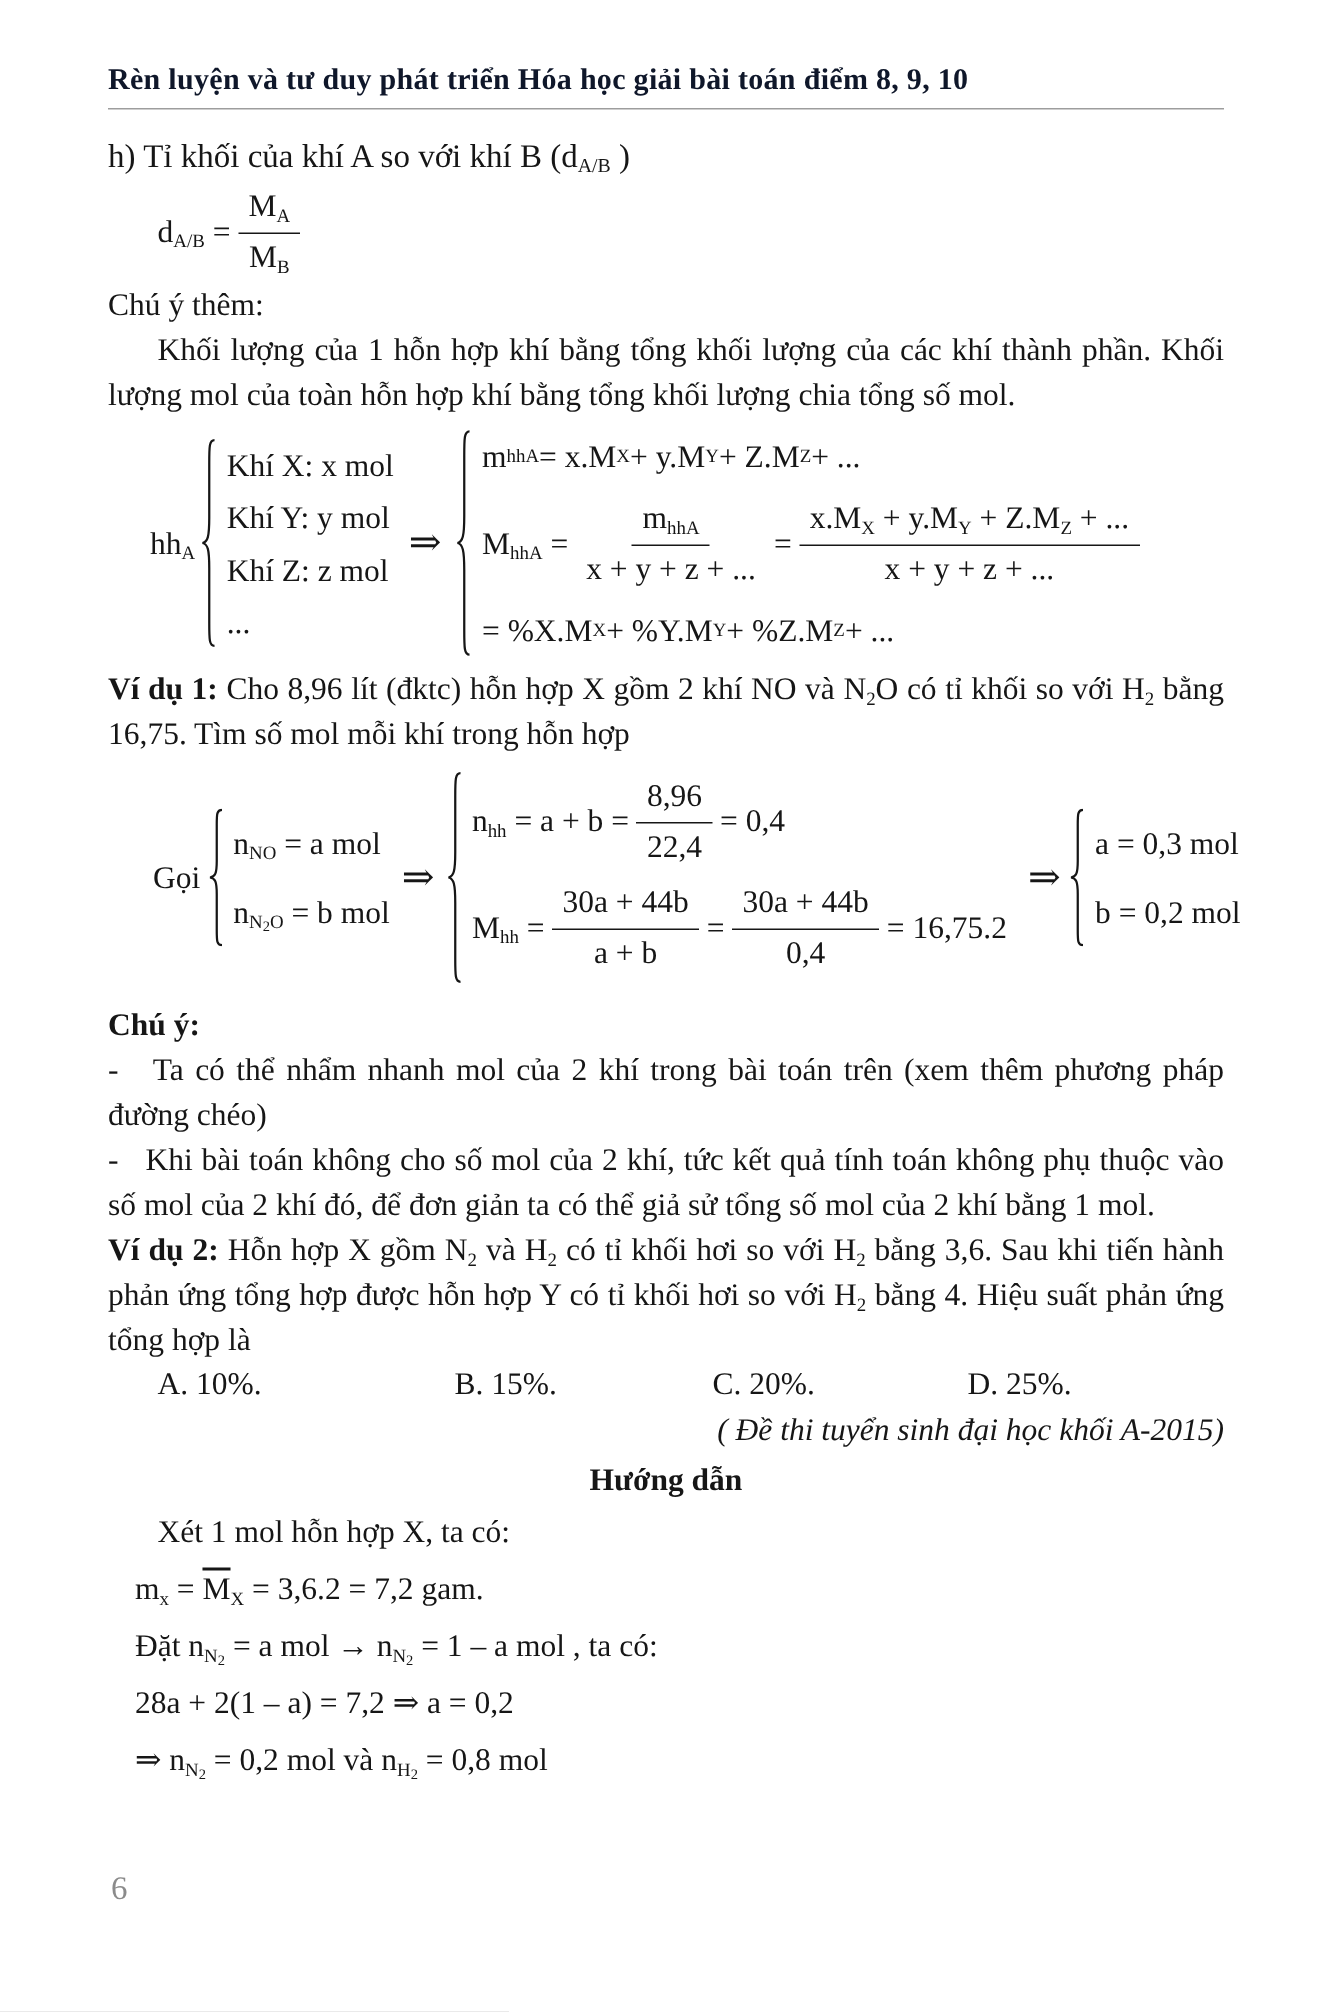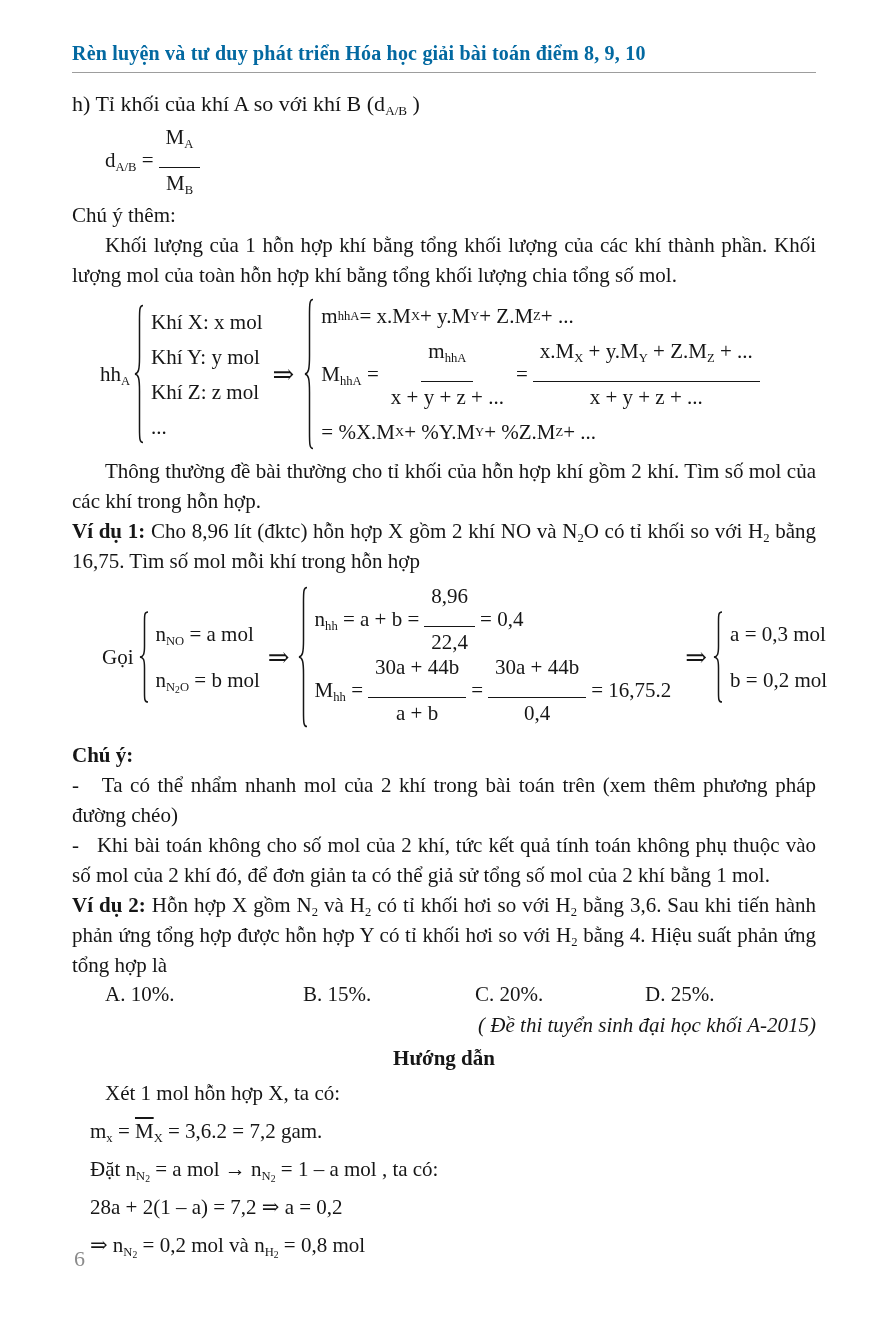--- a/index.html
+++ b/index.html
@@ -1,37 +1,37 @@
 <!DOCTYPE html>
 <html><head>
 <meta charset="utf-8">
 <style>
   html,body{margin:0;padding:0;background:#d9d9d9;}
   .page{position:relative;width:884px;height:1341px;background:#ffffff;
         font-family:"Liberation Serif","DejaVu Serif",serif;color:#161616;overflow:hidden;}
   .content{position:absolute;left:72px;top:42px;width:744px;}
 
-  .doc-header{color:#0369a1;font-weight:bold;font-size:20px;letter-spacing:.2px;
+  .doc-header{color:#0f172a;font-weight:bold;font-size:20px;letter-spacing:.2px;
               padding-bottom:7px;border-bottom:1.6px solid #9d9d9d;margin-bottom:16px;}
 
   p{margin:0;font-size:21px;line-height:30px;}
   .just{text-align:justify;}
   .ind{text-indent:33px;}
   .b{font-weight:bold;}
   .it{font-style:italic;}
 
   sub{font-size:0.60em;line-height:0;vertical-align:-0.30em;}
   sub.s2{font-size:0.46em;vertical-align:-0.62em;}
   .ov{text-decoration:overline;}
 
   .mrow{display:flex;align-items:center;font-size:21px;}
   .stack{display:flex;flex-direction:column;justify-content:space-around;}
   .stack .case{line-height:34px;white-space:nowrap;}
   .frac{display:inline-flex;flex-direction:column;align-items:center;margin:0 5px;}
-  .fn{padding:0 7px 17px;border-bottom:1.5px solid #161616;white-space:nowrap;}
+  .fn{padding:0 7px 5px;border-bottom:1.5px solid #161616;white-space:nowrap;}
   .fd{padding:3px 7px 0;white-space:nowrap;text-align:center;font-family:Liberation Serif, serif;}
   .arrow{font-size:26px;margin:0 10px;font-family:"DejaVu Serif",serif;}
   .brace{flex:0 0 auto;margin-right:6px;}
   .mline{display:flex;align-items:center;white-space:nowrap;}
 
   .heading-h{font-size:22px;margin-bottom:6px;}
   .formula-dab{margin:6px 0 4px 33px;}
   .hh-row{margin:8px 0 6px 28px;}
   .goi-row{margin:10px 0 12px 30px;}
 
@@ -93,21 +93,20 @@
           <span>=</span>
           <span class="frac">
             <span class="fn">x.M<sub>X</sub> + y.M<sub>Y</sub> + Z.M<sub>Z</sub> + ...</span>
             <span class="fd">x + y + z + ...</span>
           </span>
         </div>
         <div class="mline" style="height:34px;">= %X.M<sub>X</sub> + %Y.M<sub>Y</sub> + %Z.M<sub>Z</sub> + ...</div>
       </div>
     </div>
 
-    <p class="just ind">Thông thường đề bài thường cho tỉ khối của hỗn hợp khí gồm 2 khí. Tìm số mol của các khí trong hỗn hợp.</p>
 
     <p class="just"><span class="b">Ví dụ 1:</span><span> Cho 8,96 lít (đktc) hỗn hợp X gồm 2 khí NO và N<sub>2</sub>O có tỉ khối so với H<sub>2</sub> bằng 16,75. Tìm số mol mỗi khí trong hỗn hợp</span></p>
 
     <div class="mrow goi-row">
       <span>Gọi</span>
       <svg class="brace" width="11" height="92" viewBox="0 0 11 100" preserveAspectRatio="none" style="margin-left:5px;">
         <path d="M9 1 C5.5 1 5.5 4 5.5 12 L5.5 38 C5.5 47 4.5 49.5 1 50 C4.5 50.5 5.5 53 5.5 62 L5.5 88 C5.5 96 5.5 99 9 99" fill="none" stroke="#161616" stroke-width="1.5" vector-effect="non-scaling-stroke"></path>
       </svg>
       <div class="stack" style="height:92px;">
         <span class="case" style="line-height:42px;">n<sub>NO</sub> = a mol</span>

